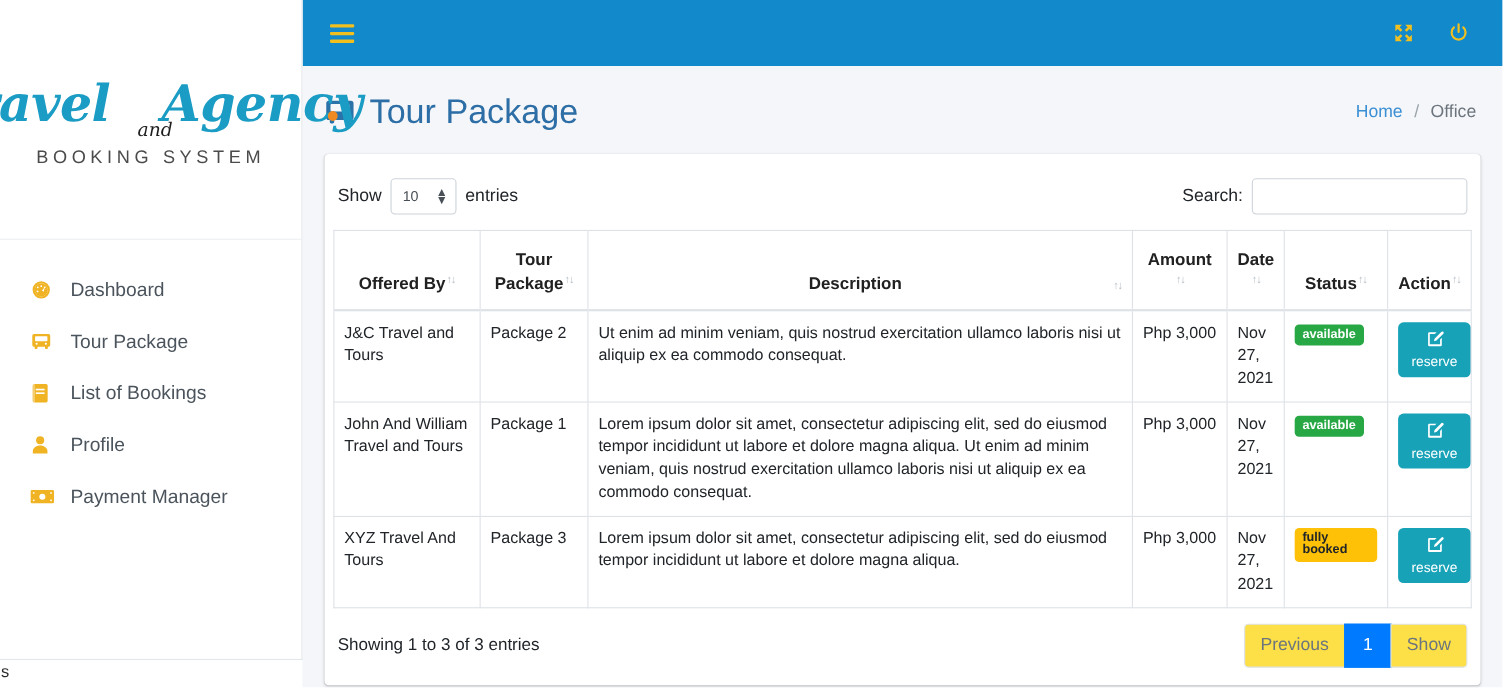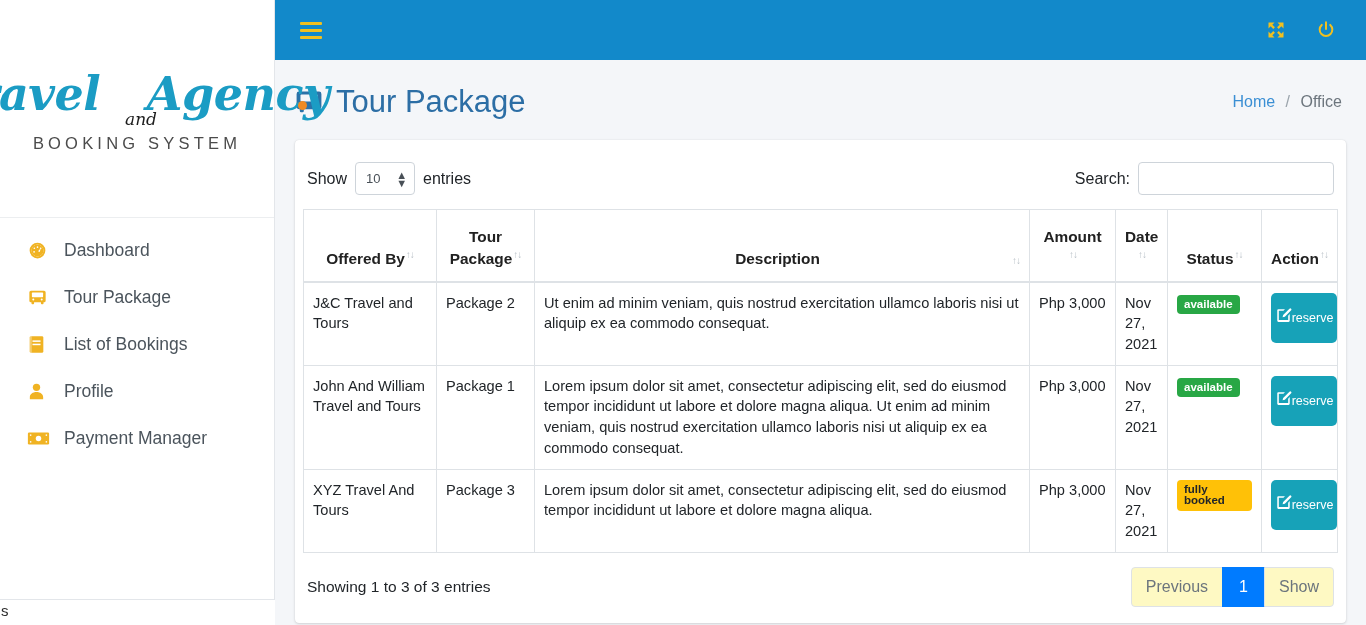--- a/index.html
+++ b/index.html
@@ -58,21 +58,21 @@
   .brand-sub {
     font-family: "Liberation Sans", sans-serif;
     font-size: 16.5px;
     letter-spacing: 4.2px;
     color: #4b4b4b;
     margin-top: 5px;
   }
 
   #nav { padding-top: 22px; }
   .nav-item {
-    display: flex; align-items: flex-start;
+    display: flex; align-items: center;
     height: 47px;
     padding-left: 27px;
     cursor: pointer;
     text-decoration: none;
   }
   .nav-icon {
     width: 30px; min-width: 30px;
     display: flex; align-items: center; justify-content: flex-start;
     color: #f0b323;
   }
@@ -212,21 +212,21 @@
     font-size: 11.5px;
     font-weight: bold;
     line-height: 1;
     color: #fff;
     font-family: "Liberation Sans", sans-serif;
   }
   .badge-available { background: #28a745; }
   .badge-booked { background: #ffc107; color: #212529; }
 
   .btn-reserve {
-    display: flex; flex-direction: row;
+    display: flex; flex-direction: column;
     align-items: center; justify-content: center;
     width: 66px; height: 50px;
     background: #17a2b8; border: none; border-radius: 5px;
     color: #fff; cursor: pointer;
     font-family: "Liberation Sans", sans-serif;
     padding: 0;
   }
   .btn-reserve .bi { line-height: 0; margin-bottom: 5px; }
   .btn-reserve .lbl { font-size: 12.5px; }
 
@@ -234,21 +234,21 @@
   .dt-bottom {
     display: flex; align-items: center; justify-content: space-between;
     padding: 14px 4px 6px 4px;
   }
   .dt-info { font-size: 15.5px; color: #212529; }
   .pagination { display: flex; }
   .page-btn {
     min-width: 38px; height: 40px;
     display: flex; align-items: center; justify-content: center;
     border: 1px solid #dee2e6;
-    background: #fef9c3; color: #6c757d;
+    background: #fde047; color: #6c757d;
     font-size: 16px; cursor: pointer; padding: 0 14px;
     font-family: "Liberation Sans", sans-serif;
     margin-left: -1px;
   }
   .page-btn:first-child { border-radius: 4px 0 0 4px; margin-left: 0; }
   .page-btn:last-child { border-radius: 0 4px 4px 0; }
   .page-btn.active {
     background: #007bff; border-color: #007bff; color: #fff;
     padding: 0 16px;
   }

